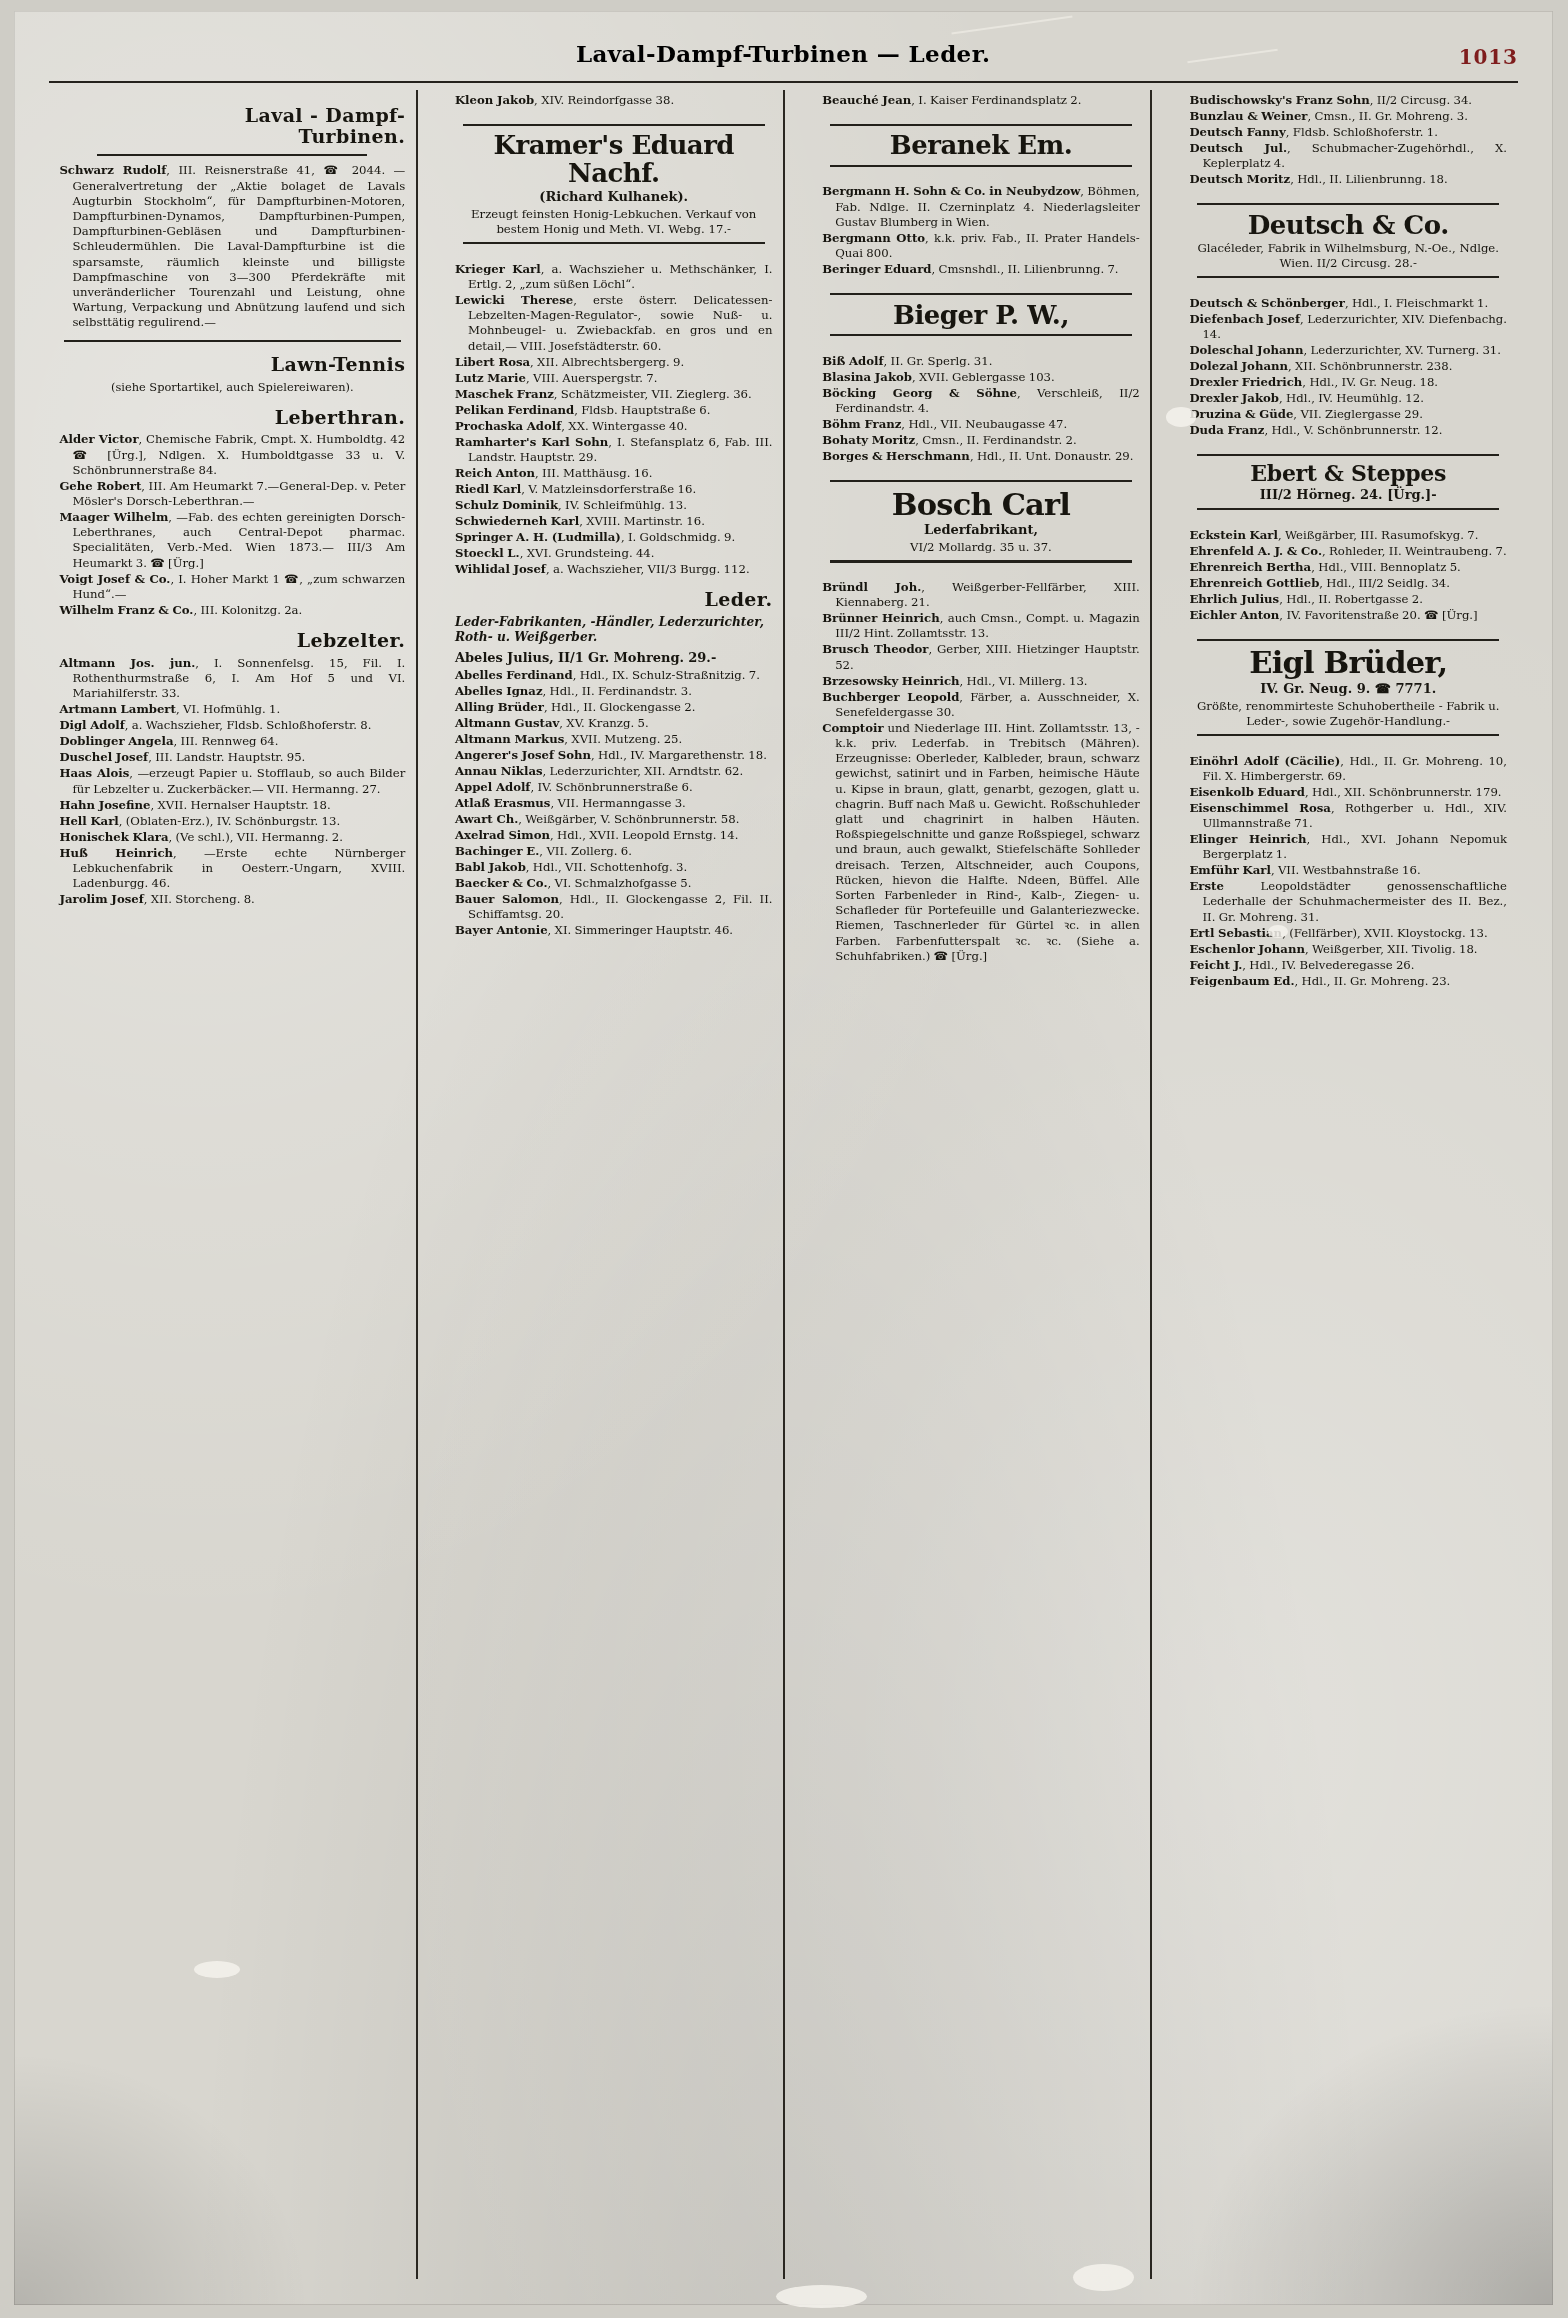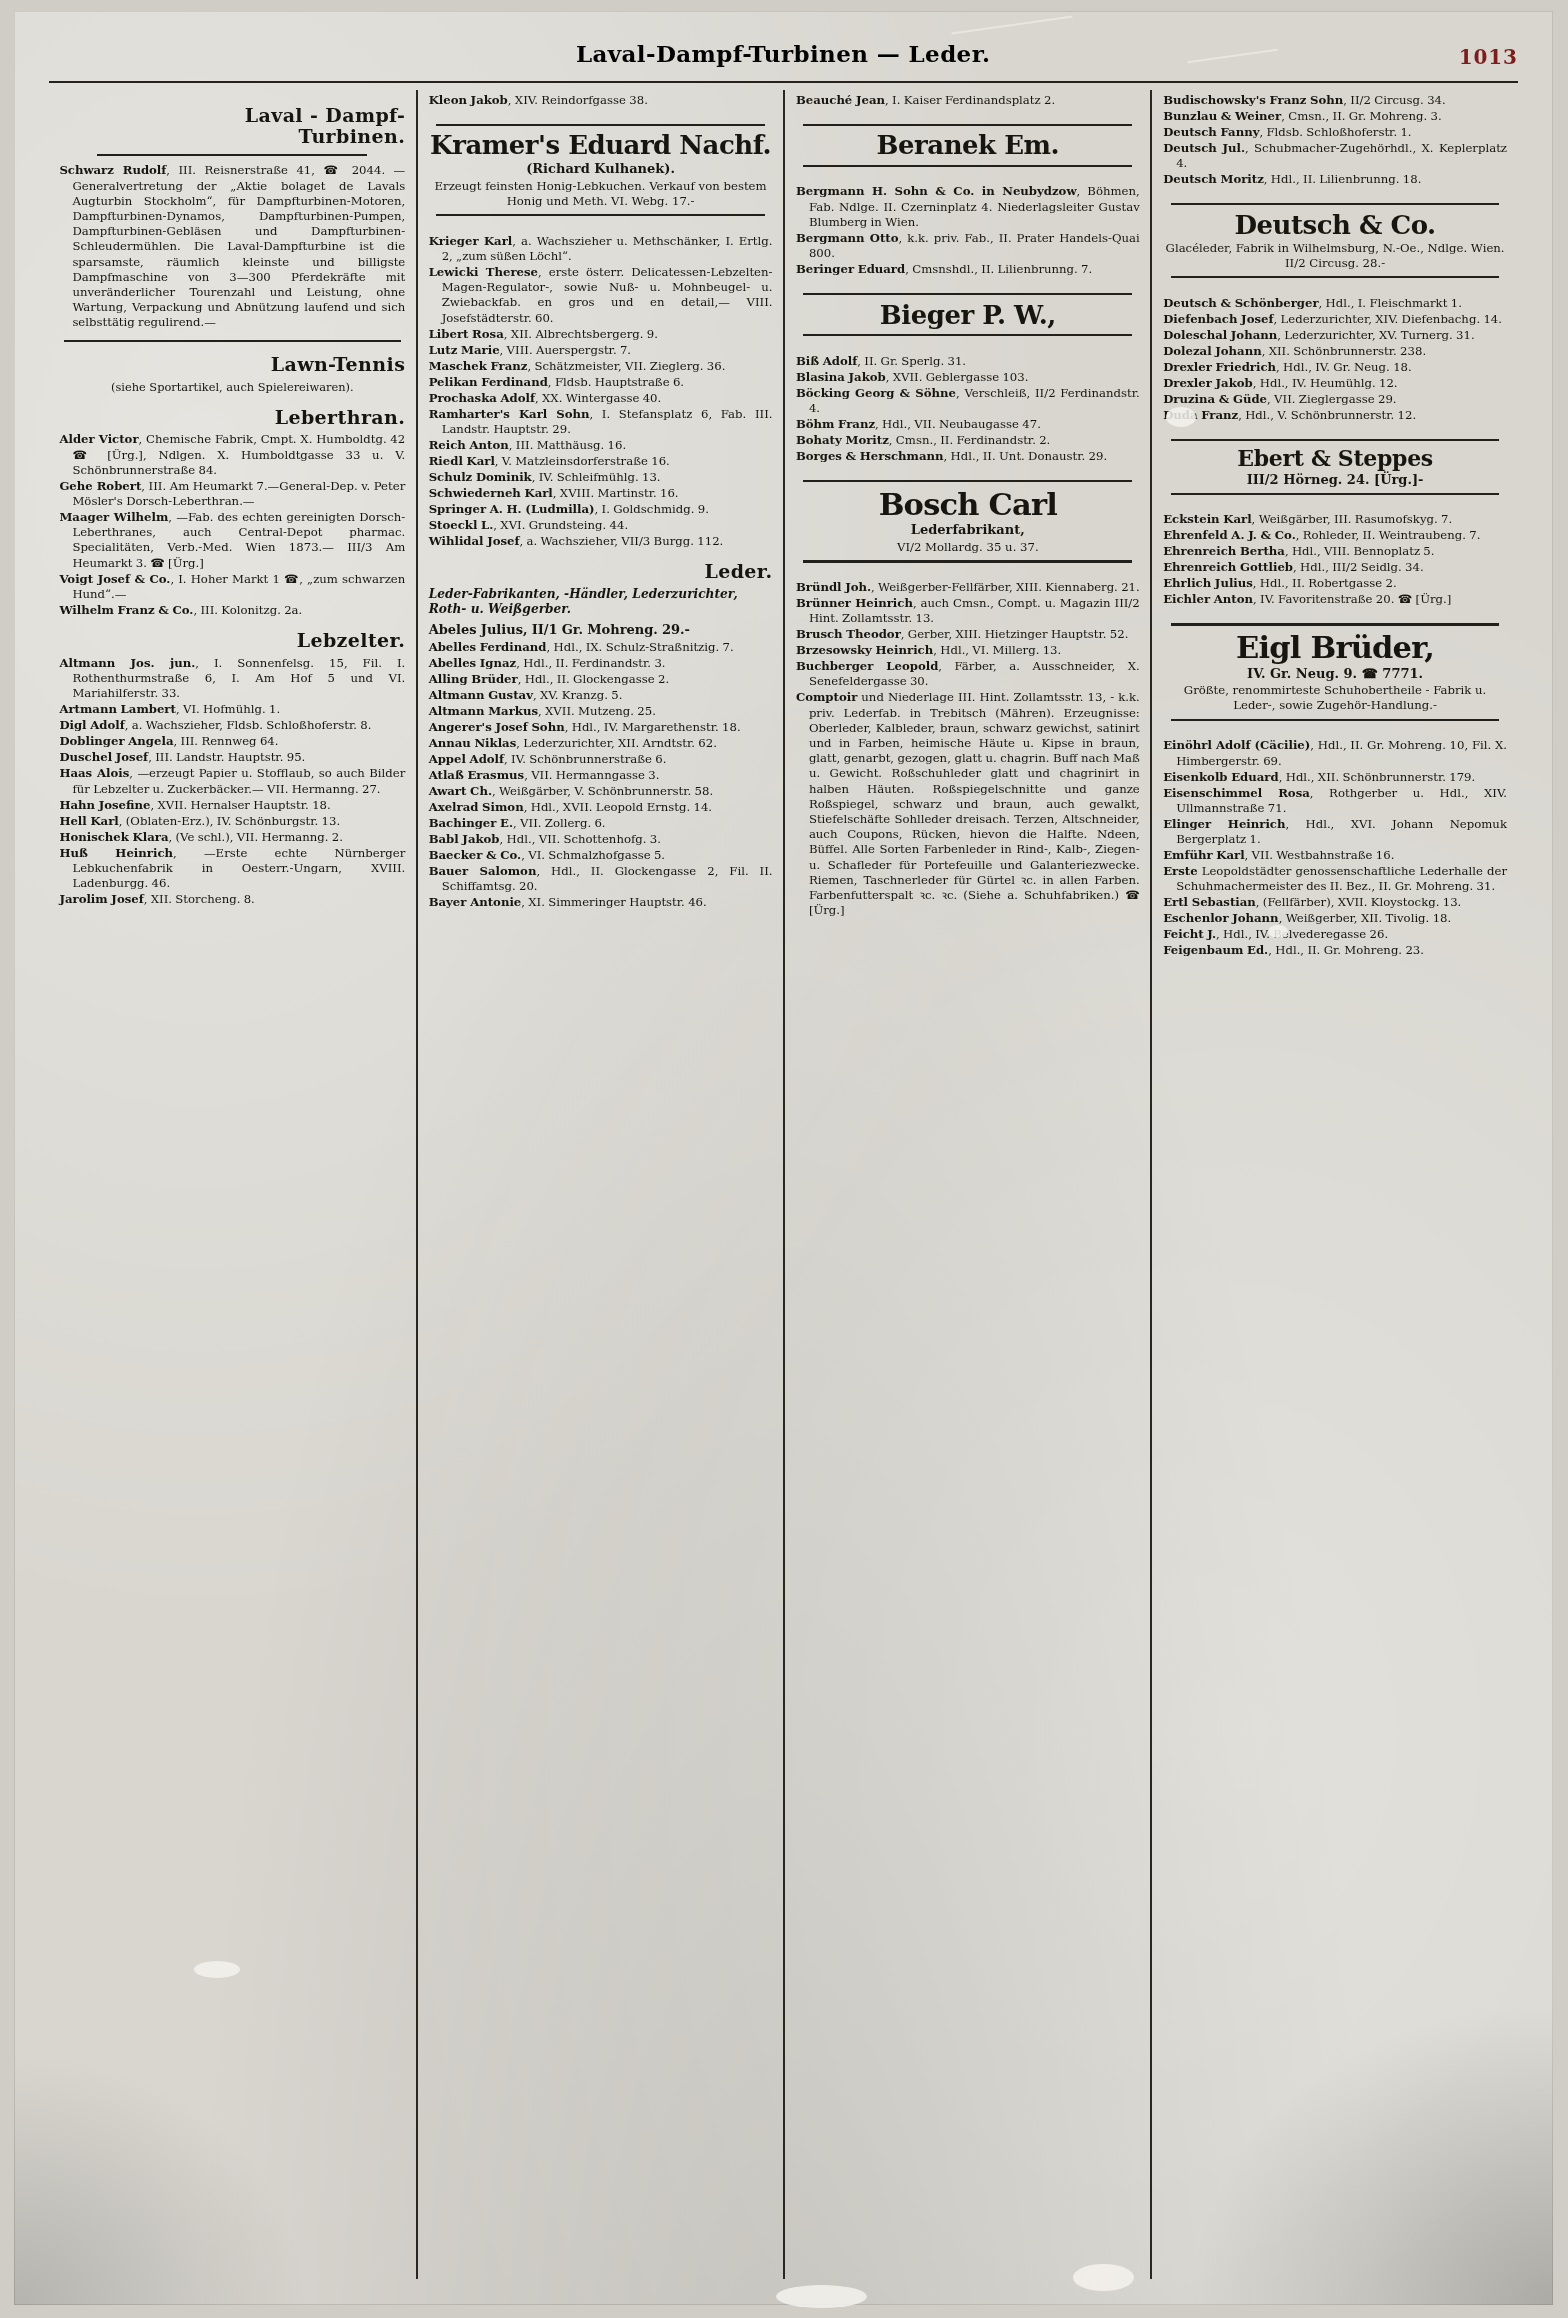--- a/index.html
+++ b/index.html
@@ -84,20 +84,21 @@
     width: 25%;
     padding: 3px 10.7px 0 10.7px;
     box-sizing: border-box;
     color: #17150f;
     font-size: 11.7px;
     line-height: 1.30;
     overflow: hidden;
   }
   .col + .col {
     border-left: 2.3px solid #2a2721;
+    padding-left: 37px;
   }
   
   .entry {
     margin: 0 0 0.8px 0;
     padding-left: 13px;
     text-indent: -13px;
     text-align: justify;
     word-spacing: -0.4px;
   }
   .entry b { font-weight: bold; }

